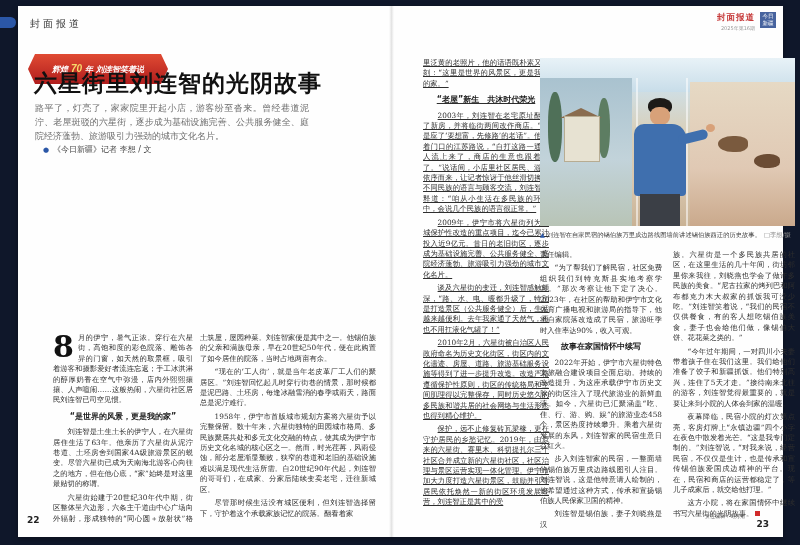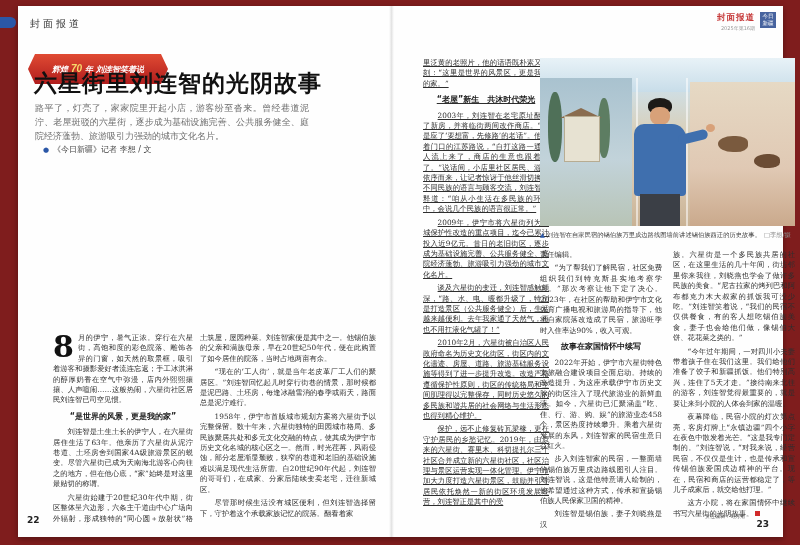--- a/index.html
+++ b/index.html
@@ -1,16 +1,16 @@
 <!DOCTYPE html>
 <html><head>
 <meta charset="utf-8">
 <style>
   html,body{margin:0;padding:0;background:#c9cacb;}
-  .stage{position:relative;width:800px;height:545px;background:#7f1d1d;overflow:hidden;
+  .stage{position:relative;width:800px;height:545px;background:#0f172a;overflow:hidden;
          font-family:"DejaVu Serif","Liberation Serif",serif;}
   .spread{position:absolute;left:18px;top:6px;width:765px;height:531px;background:#fefefe;
           box-shadow:0 2px 6px rgba(0,0,0,.35);}
   .page{position:absolute;top:0;height:531px;}
   .page-left{left:0;width:373px;}
   .page-right{left:373px;width:392px;}
   .gutter{position:absolute;left:371px;top:0;width:5px;height:531px;
           background:linear-gradient(to right,rgba(0,0,0,0),rgba(0,0,0,.10),rgba(0,0,0,0));}
   
   .blue-tab{position:absolute;left:0;top:17px;width:16px;height:11px;background:#2b57a7;border-radius:0 6px 6px 0;}

